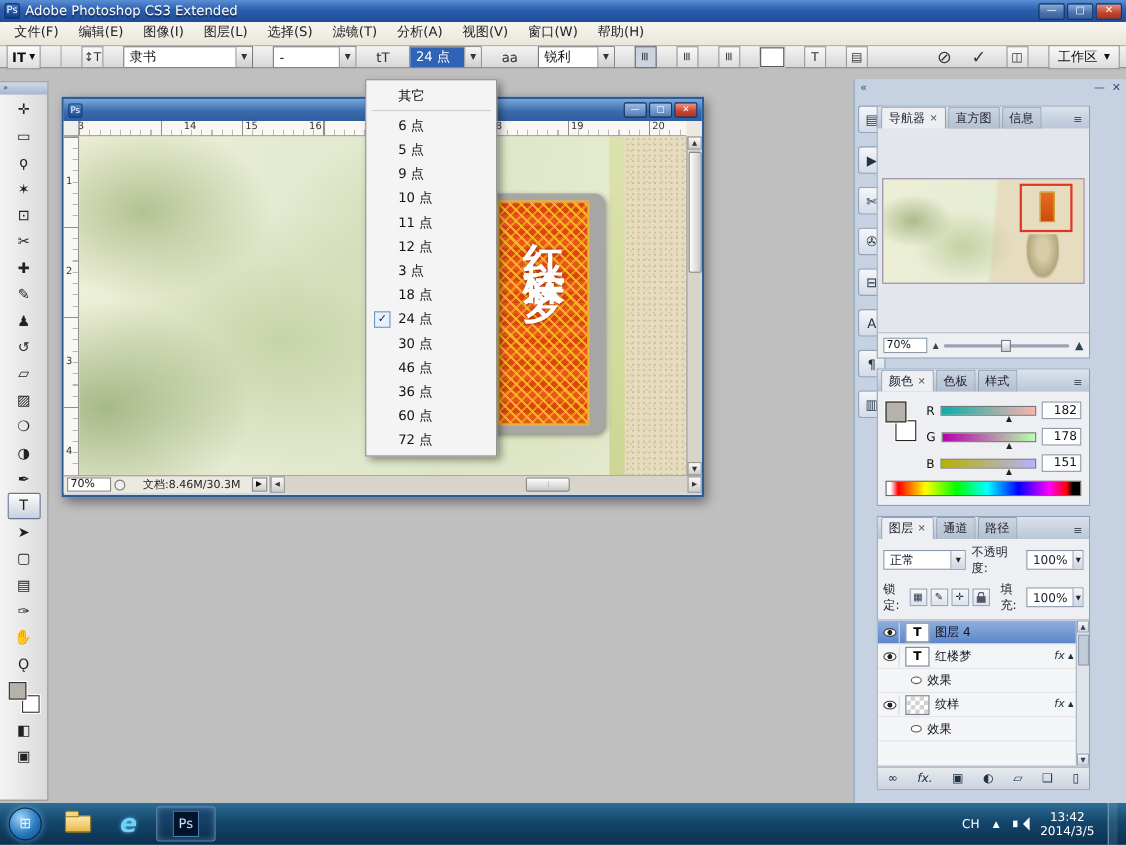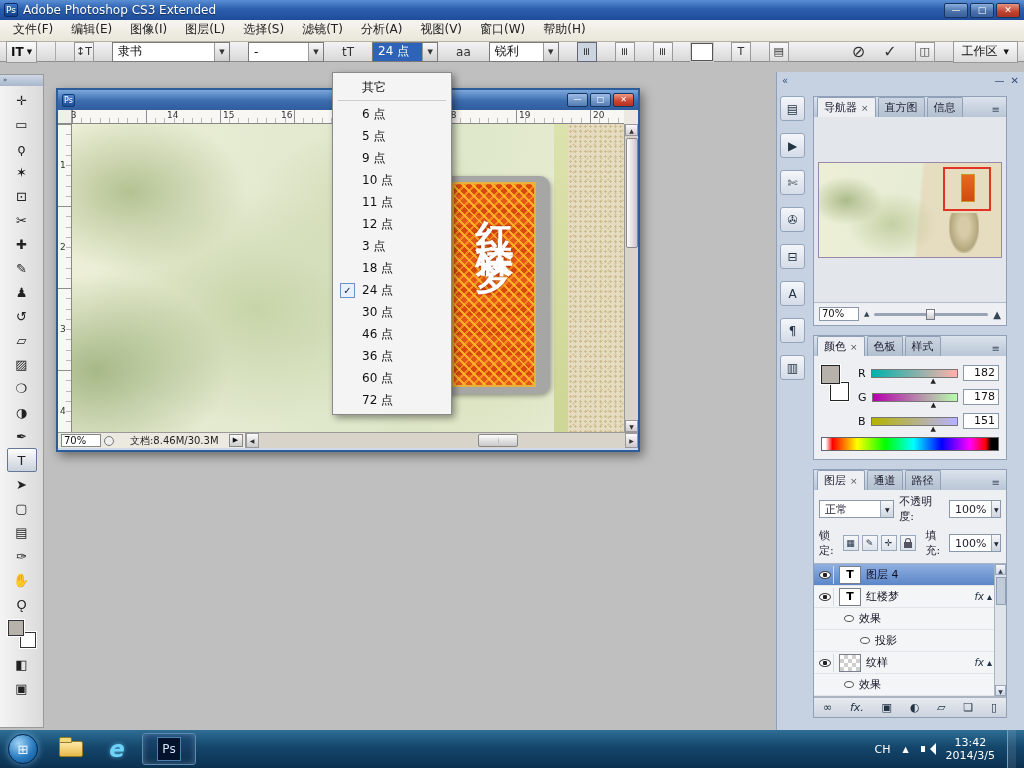--- a/index.html
+++ b/index.html
@@ -152,21 +152,21 @@
   .dd-div { height:1px; background:#ccc; margin:2px 5px; }
 
   
   #dock { left:776px; top:72px; width:248px; height:658px; z-index:15;
     background:#c6d2e2; border-left:1px solid #8fa0b8; }
   .dock-top { height:16px; display:flex; align-items:center; padding:0 5px; color:#33507a; font-size:10px; gap:6px; }
   .shortcuts { position:absolute; left:3px; top:24px; width:27px; display:flex; flex-direction:column; gap:12px; }
   .sc-btn { width:25px; height:25px; border:1px solid #93a5bd; border-radius:3px;
     background:linear-gradient(#f4f6f9,#d4dce8); display:flex; align-items:center; justify-content:center;
     font-size:12px; color:#234; }
-  .panel-col { position:absolute; left:36px; top:24px; width:194px; display:flex; flex-direction:column; gap:9px; }
+  .panel-col { position:absolute; left:20px; top:24px; width:194px; display:flex; flex-direction:column; gap:9px; }
   .pgroup { background:#edeff2; border:1px solid #8fa0b8; }
   .ptabs { display:flex; align-items:flex-end; gap:2px; padding:2px 3px 0;
     background:linear-gradient(#dbe2ec,#b9c6d6); height:20px; }
   .ptab { font-size:11px; padding:2px 6px 2px; background:linear-gradient(#ccd5e1,#b2c0d0);
     border:1px solid #8fa0b8; border-bottom:none; border-radius:2px 2px 0 0; color:#223;
     display:flex; align-items:center; gap:4px; white-space:nowrap; }
   .ptab.active { background:#edeff2; }
   .ptab .x { font-size:9px; color:#555; }
   .pmenu { margin-left:auto; font-size:10px; color:#456; padding:0 3px 2px; }
 
@@ -661,24 +661,20 @@
           <span>红楼梦</span>
           <span class="lfx">
             <span>fx</span>
             <span>▴</span>
           </span>
         </div>
         <div class="lay indent1">
           <span class="sub-eye"></span>
           <span>效果</span>
         </div>
-        <div class="lay indent2">
-          <span class="sub-eye"></span>
-          <span>投影</span>
-        </div>
         <div class="lay">
           <span class="eyebox">
               <span class="eye"></span>
             </span>
           <span class="lthumb checker"></span>
           <span>纹样</span>
           <span class="lfx">
             <span>fx</span>
             <span>▴</span>
           </span>

